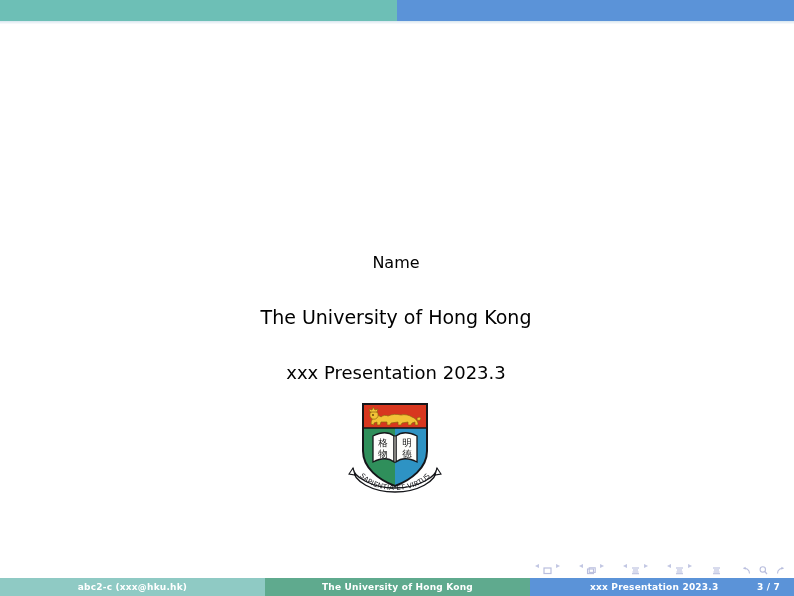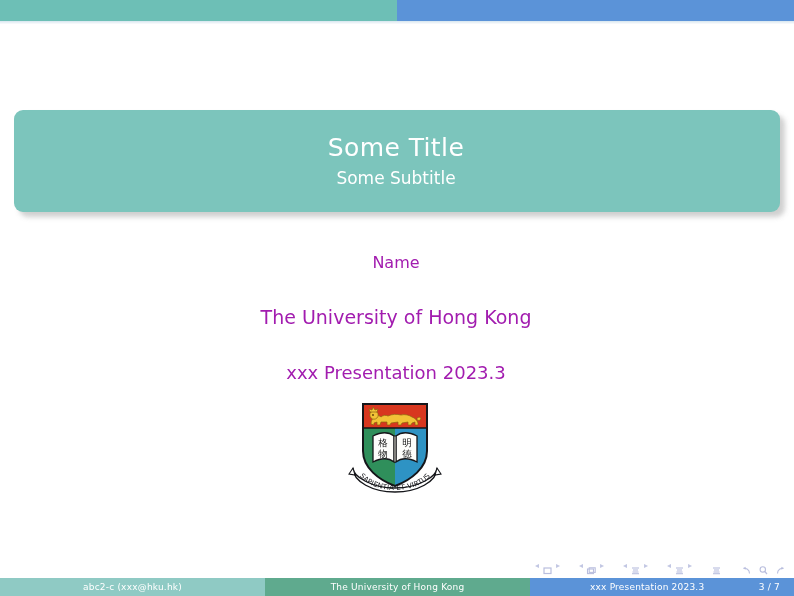--- a/index.html
+++ b/index.html
@@ -86,21 +86,21 @@
     margin-left: -2px;
   }
 
   
   .meta {
     position: absolute;
     left: 0;
     top: 245px;
     width: 794px;
     text-align: center;
-    color: #a21caf;
+    color: #000000;
   }
   .meta-author {
     font-size: 16px;
     margin-top: 8px;
     margin-left: -2px;
   }
   .meta-institute {
     font-size: 19px;
     margin-top: 34px;
     margin-left: -2px;
@@ -145,20 +145,21 @@
   
   .footer {
     position: absolute;
     left: 0;
     top: 578px;
     width: 794px;
     height: 18px;
     display: flex;
     font-size: 9px;
     color: #ffffff;
+    font-weight: bold;
   }
   .foot-cell {
     height: 18px;
     display: flex;
     align-items: center;
     justify-content: center;
     white-space: nowrap;
     letter-spacing: 0.2px;
   }
   .foot-author {
@@ -190,26 +191,20 @@
 <body>
 
 <div class="slide">
 
   <div class="headbar">
     <div class="headbar-left"></div>
     <div class="headbar-right"></div>
   </div>
   <div class="headbar-underline"></div>
 
-  <div class="titleblock-wrap">
-    <div class="titleblock">
-      <div class="title-text">Some Title</div>
-      <div class="subtitle-text">Some Subtitle</div>
-    </div>
-  </div>
 
   <div class="meta">
     <div class="meta-author">Name</div>
     <div class="meta-institute">The University of Hong Kong</div>
     <div class="meta-date">xxx Presentation 2023.3</div>
   </div>
 
   <div class="logo">
     <svg viewBox="0 0 100 100" width="100" height="100" xmlns="http://www.w3.org/2000/svg">
 

